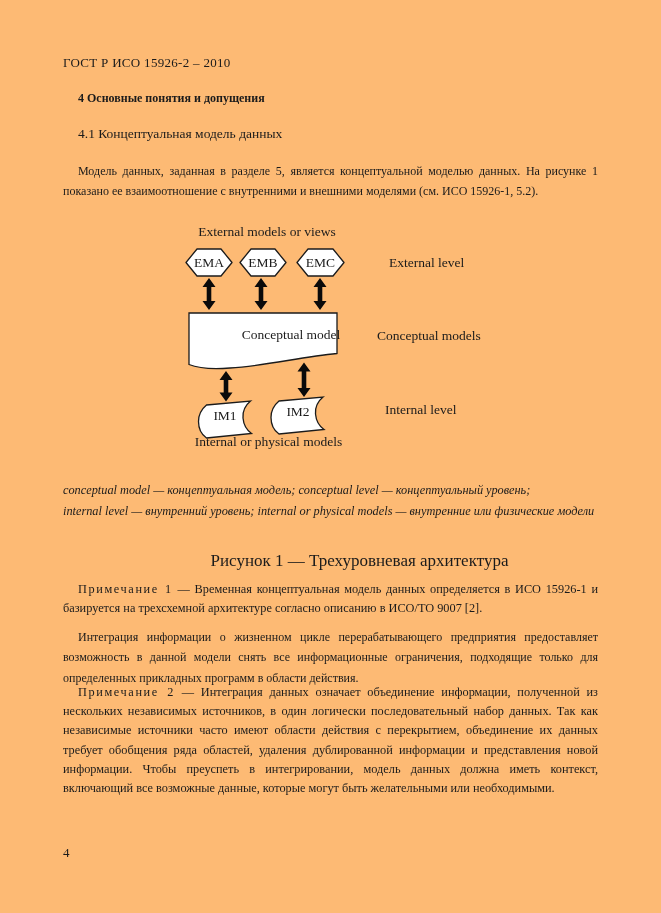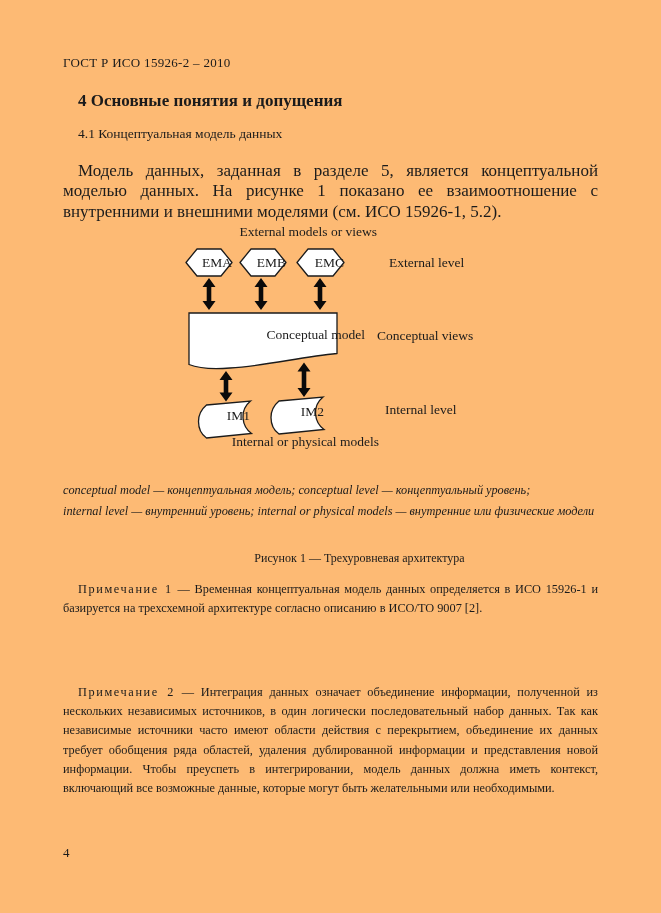--- a/index.html
+++ b/index.html
@@ -3,40 +3,40 @@
 <meta charset="utf-8">
 <style>
   html,body{margin:0;padding:0;background:#888;}
   .page{
     position:relative; width:661px; height:913px; background:#fdba74;
     font-family:"Liberation Serif","DejaVu Serif",serif; color:#1b1b1b;
     overflow:hidden; margin:0 auto;
   }
   .abs{position:absolute;}
   .header-line{left:63px; top:55px; font-size:13px; letter-spacing:.3px;}
-  .h1{left:78px; top:91px; font-size:17px; font-weight:bold;}
+  .h1{left:78px; top:91px; font-size:12px; font-weight:bold;}
   .h2{left:78px; top:126px; font-size:13.5px; font-weight:normal;}
-  .body-par{left:63px; width:535px; font-size:17px; line-height:20.3px;
+  .body-par{left:63px; width:535px; font-size:12px; line-height:20.3px;
             text-align:justify; text-indent:15px;}
   .p1{top:161px;}
   .p2{top:627px;}
   .note{left:63px; width:535px; font-size:12.3px; line-height:19.2px;
         text-align:justify; text-indent:15px;}
   .note1{top:580px;}
   .note2{top:683px;}
   .note-label{letter-spacing:1.6px;}
   .legend{left:63px; top:480px; width:550px; font-style:italic; font-size:12.3px;
           line-height:21.2px;}
-  .caption{left:92px; top:551px; width:535px; text-align:center; font-size:12px;}
+  .caption{left:92px; top:551px; width:535px; text-align:center; font-size:17px;}
   .pagenum{left:63px; top:845px; font-size:13px;}
   
   .diagram{left:0; top:220px; width:661px; height:235px;}
   .diagram svg{position:absolute; left:0; top:0;}
   .dlabel{position:absolute; font-size:13.5px; white-space:nowrap;}
-  .dcenter{text-align:right; white-space:nowrap;}
+  .dcenter{text-align:center; white-space:nowrap;}
   .shape{fill:#ffffff; stroke:#1b1b1b; stroke-width:1.3px;}
   .arrow{fill:#0a0a0a; stroke:none;}
 </style>
 </head>
 <body>
 
 <div class="page">
 
   <div class="abs header-line">ГОСТ Р ИСО 15926-2 – 2010</div>
 
@@ -79,21 +79,21 @@
     <div class="dlabel dcenter" style="left:157px; top:4px; width:220px;">External models or views</div>
 
     <div class="dlabel dcenter" style="left:186px; top:35px; width:46px;">EMA</div>
     <div class="dlabel dcenter" style="left:240px; top:35px; width:46px;">EMB</div>
     <div class="dlabel dcenter" style="left:297px; top:35px; width:47px;">EMC</div>
 
     <div class="dlabel" style="left:389px; top:35px;">External level</div>
 
     <div class="dlabel dcenter" style="left:189px; top:107px; width:148px;padding-left:28px;">Conceptual model</div>
 
-    <div class="dlabel" style="left:377px; top:108px;">Conceptual views</div>
+    <div class="dlabel" style="left:377px; top:108px;">Conceptual models</div>
 
     <div class="dlabel dcenter" style="left:200px; top:188px; width:50px;">IM1</div>
     <div class="dlabel dcenter" style="left:272px; top:184px; width:52px;">IM2</div>
 
     <div class="dlabel" style="left:385px; top:182px;">Internal level</div>
 
     <div class="dlabel dcenter" style="left:158px; top:214px; width:221px;">Internal or physical models</div>
   </div>
 
   <div class="abs legend">
@@ -101,20 +101,21 @@
     <div>internal level — внутренний уровень; internal or physical models — внутренние или физические модели</div>
   </div>
 
   <div class="abs caption">Рисунок 1 — Трехуровневая архитектура</div>
 
   <div class="abs note note1">
     <span class="note-label">Примечание 1</span>
     <span>— Временная концептуальная модель данных определяется в ИСО 15926-1 и базируется на трехсхемной архитектуре согласно описанию в ИСО/ТО 9007 [2].</span>
   </div>
 
+  <div class="abs body-par p2">Интеграция информации о жизненном цикле перерабатывающего предприятия предоставляет возможность в данной модели снять все информационные ограничения, подходящие только для определенных прикладных программ в области действия.</div>
 
   <div class="abs note note2">
     <span class="note-label">Примечание 2</span>
     <span>— Интеграция данных означает объединение информации, полученной из нескольких независимых источников, в один логически последовательный набор данных. Так как независимые источники часто имеют области действия с перекрытием, объединение их данных требует обобщения ряда областей, удаления дублированной информации и представления новой информации. Чтобы преуспеть в интегрировании, модель данных должна иметь контекст, включающий все возможные данные, которые могут быть желательными или необходимыми.</span>
   </div>
 
   <div class="abs pagenum">4</div>
 
 </div>
 

